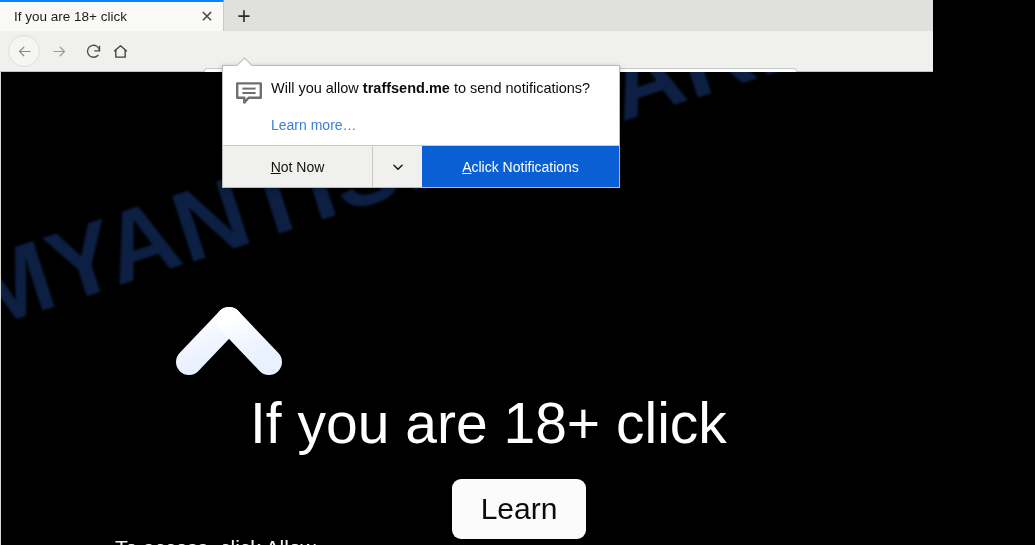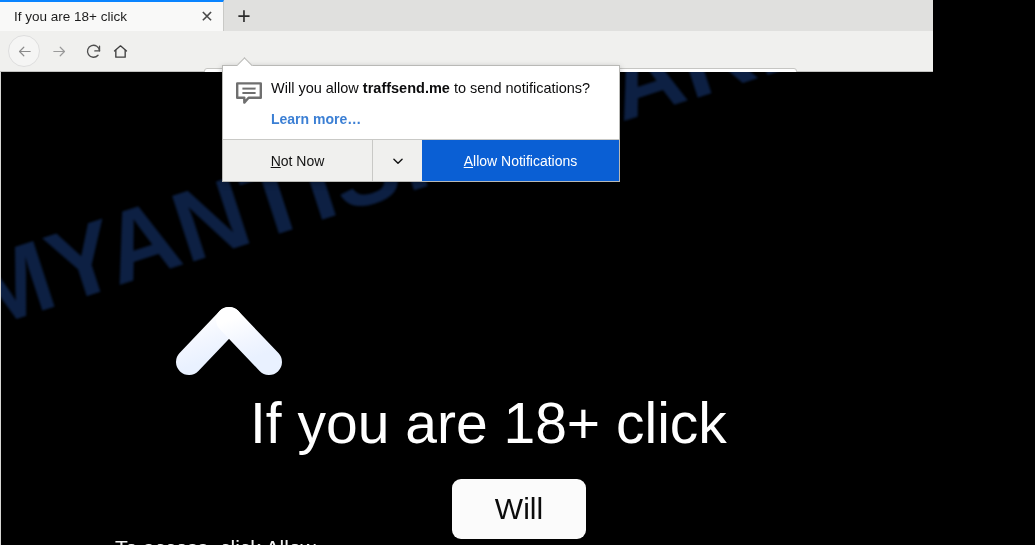--- a/index.html
+++ b/index.html
@@ -109,22 +109,22 @@
     content:"";position:absolute;left:1px;top:3px;width:12px;height:12px;
     background:#fff;border-left:1px solid #b9b9b6;border-top:1px solid #b9b9b6;
     transform:rotate(45deg);
   }
   .dh-body{display:flex;padding:13px 14px 6px 12px;}
   .dh-icon{flex:0 0 auto;width:36px;color:#6f6f6f;padding-top:2px;}
   .dh-text{flex:1;}
   .dh-msg{font-size:14.5px;line-height:19px;color:#0c0c0d;}
   .dh-msg b{font-weight:700;}
   .dh-learn{
-    display:inline-block;margin-top:13px;margin-bottom:6px;
-    font-size:14px;color:#3b7fd4;font-weight:bold;
+    display:inline-block;margin-top:19px;margin-bottom:6px;
+    font-size:14px;color:#3b7fd4;
   }
   .dh-footer{
     display:flex;height:41px;border-top:1px solid #c9c9c6;
   }
   .dh-secondary{
     flex:1;display:flex;align-items:center;justify-content:center;
     background:#f0f0ee;font-size:14px;color:#121212;
     border-right:1px solid #c9c9c6;
     box-sizing:border-box;
   }
@@ -320,21 +320,21 @@
         <g stroke="url(#ag)" stroke-width="26" stroke-linecap="round" fill="none">
           <line x1="54" y1="160" x2="54" y2="22"></line>
           <line x1="54" y1="18" x2="14" y2="60"></line>
           <line x1="54" y1="18" x2="94" y2="60"></line>
         </g>
       </svg>
     </div>
 
     <div class="headline">If you are 18+ click</div>
 
-    <div class="allow-btn">Will</div>
+    <div class="allow-btn">Learn</div>
 
     <div class="subtext">To access, click Allow</div>
   </div>
 
   <div class="doorhanger">
     <div class="dh-arrow"></div>
     <div class="dh-body">
       <div class="dh-icon">
         <svg width="28" height="26" viewBox="0 0 28 26" fill="none" stroke="#6f6f6f" stroke-width="2.4">
           <path d="M2.2 2.4h23.6v14.4H13.6l-4.3 4.8v-4.8H2.2z" stroke-linejoin="round"></path>
@@ -352,18 +352,18 @@
           <u>N</u>
           <span>ot Now</span>
         </div>
       <div class="dh-dropdown">
         <svg width="14" height="14" viewBox="0 0 24 24" fill="none" stroke="currentColor" stroke-width="2.4" stroke-linecap="round" stroke-linejoin="round">
           <polyline points="5 9 12 16 19 9"></polyline>
         </svg>
       </div>
       <div class="dh-primary">
           <u>A</u>
-          <span>llow Notifications</span>
+          <span>click Notifications</span>
         </div>
     </div>
   </div>
 
 </div>
 
 </body></html>

